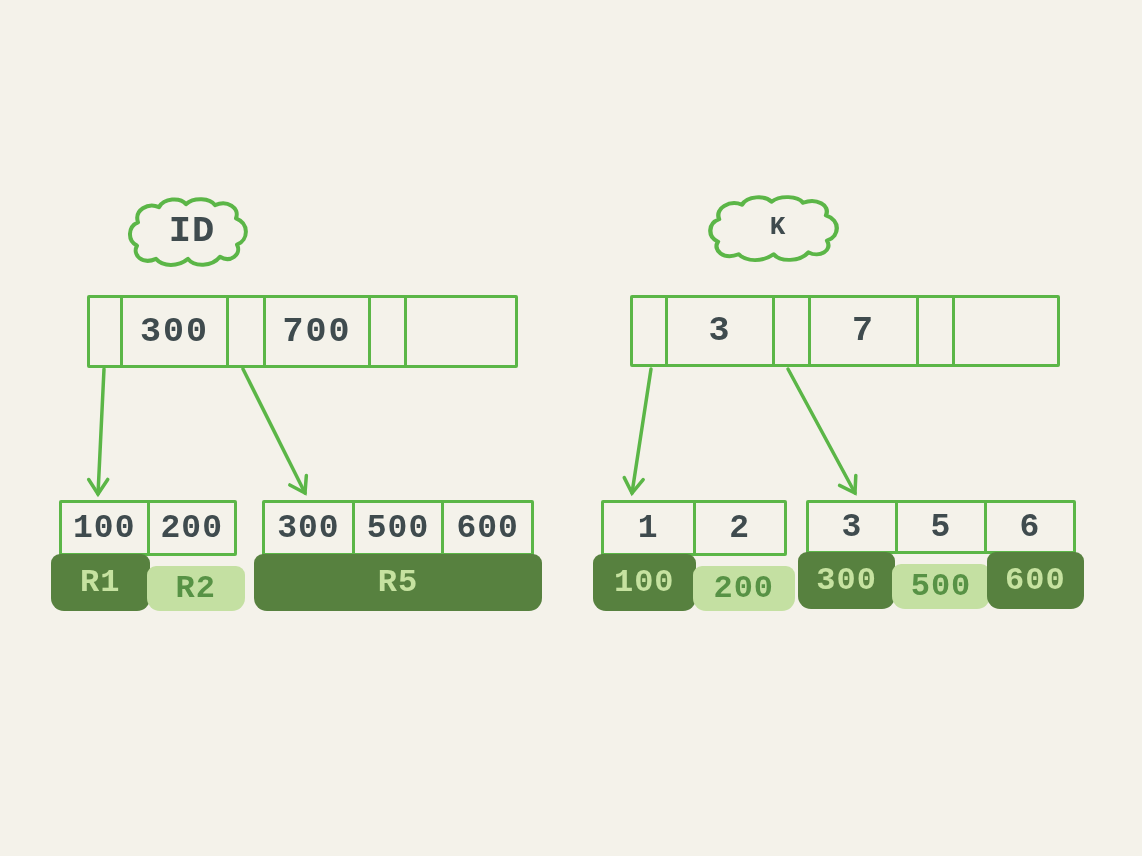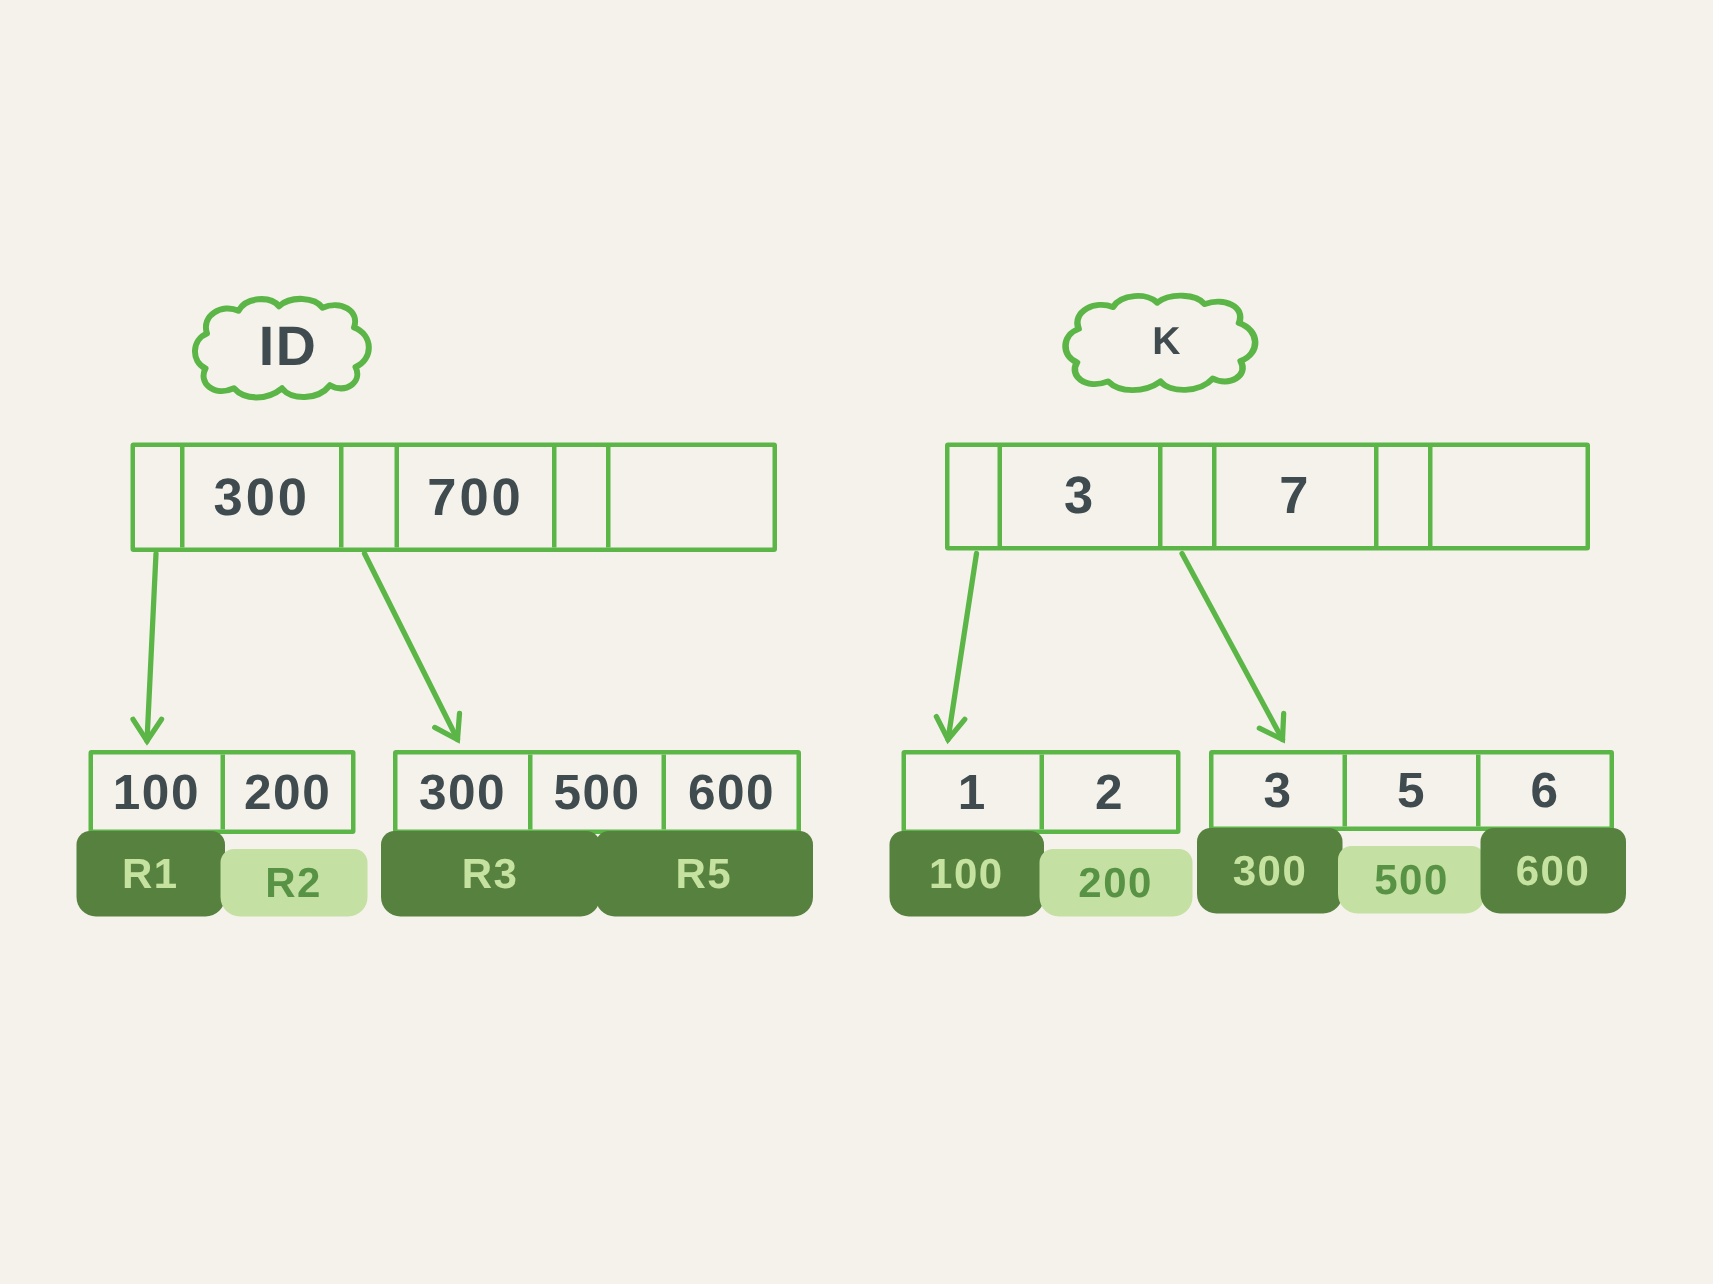--- a/index.html
+++ b/index.html
@@ -10,21 +10,21 @@
     --light-green: #c4e0a2;
     --light-green-text: #c6e2a0;
     --dark-green-text: #579245;
   }
   html, body { margin: 0; padding: 0; }
   .page {
     position: relative;
     width: 1142px;
     height: 856px;
     background: var(--bg);
-    font-family: Liberation Sans, sans-serif;
+    font-family: Liberation Mono, monospace;
     overflow: hidden;
   }
 
   
   .cloud {
     position: absolute;
     display: flex;
     align-items: center;
     justify-content: center;
   }
@@ -94,21 +94,21 @@
     position: relative;
     display: flex;
     margin: -2px -8px 0 -8px;
     height: 57px;
   }
   .leaf .vcell {
     flex: 1;
     display: flex;
     align-items: center;
     justify-content: center;
-    font-size: 28px;
+    font-size: 32px;
     font-weight: bold;
     letter-spacing: 1px;
     border-radius: 9px 9px 13px 13px;
     margin-left: -3px;
   }
   .leaf .vcell:first-child { margin-left: 0; }
   .vcell.dark  { background: var(--dark-green);  color: var(--light-green-text); }
   .vcell.light { background: var(--light-green); color: var(--dark-green-text); margin-top: 12px; }
 
   
@@ -150,21 +150,20 @@
     </div>
   </div>
 
   <div class="leaf" style="left:262px; top:500px; width:272px;">
     <div class="keys">
       <div class="kcell">300</div>
       <div class="kcell">500</div>
       <div class="kcell">600</div>
     </div>
     <div class="vals">
-      <div class="vcell dark">R3</div>
       <div class="vcell dark">R5</div>
     </div>
   </div>
 
   <div class="cloud" style="left:706px; top:194px; width:144px; height:70px;">
     <svg viewBox="0 0 132 72" preserveAspectRatio="none">
       <path d="M30,62 C16,68 6,58 11,49 C1,44 2,30 12,26 C8,14 22,6 33,11 C38,2 54,1 60,8 C68,1 84,2 89,9 C101,4 114,11 110,22 C123,27 123,43 111,48 C116,58 104,66 94,60 C86,70 68,70 62,62 C52,70 37,70 30,62 Z" fill="#f4f2ea" stroke="#5bb647" stroke-width="4" stroke-linejoin="round"></path>
     </svg>
     <span class="cloud-label small">K</span>
   </div>

